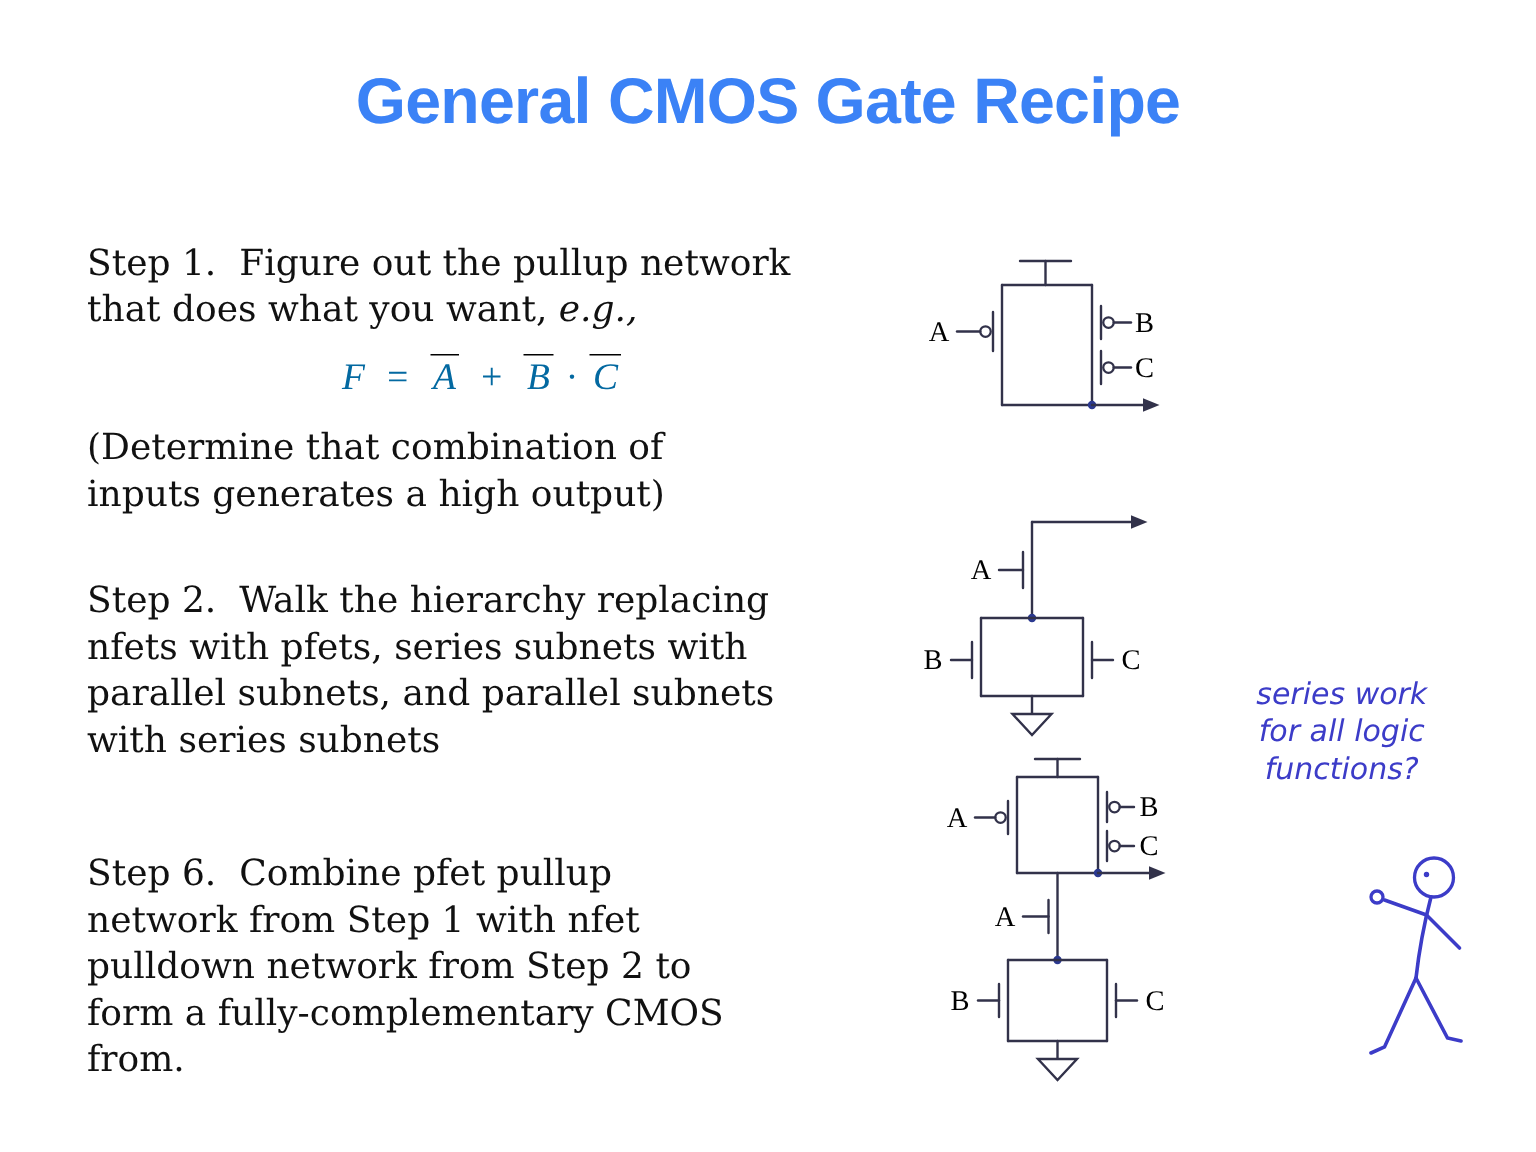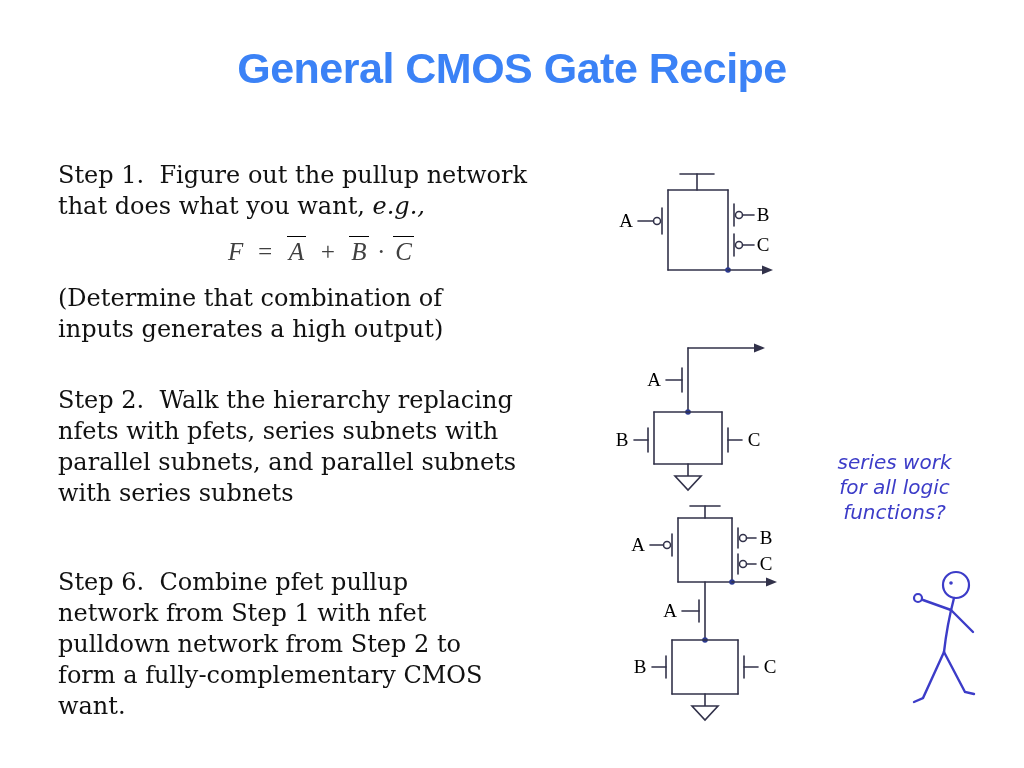--- a/index.html
+++ b/index.html
@@ -15,21 +15,21 @@
   }
   .para { position:absolute; font-size:24px; }
   .para .line { white-space:pre; line-height:31px; }
   .it { font-style:italic;text-align:center; }
   .step1 { top:160px; left:58px; }
   .note  { top:283px; left:58px; }
   .step2 { top:385px; left:58px; }
   .step3 { top:567px; left:58px; }
   .formula {
     position:absolute; top:236px; left:228px;
-    font-family:"Liberation Serif", serif; font-style:italic; font-size:25px; color:#404040;
+    font-family:"Liberation Serif", serif; font-style:italic; font-size:25px; color:#0369a1;
   }
   .formula span { display:inline-block; line-height:1.05; }
   .formula .op { margin:0 7px; }
   .formula .dotop { margin:0 3px; }
   .ov { border-top:1.7px solid #000; padding:2px 2px 0 2px; }
   .ckt { position:absolute; }
   .ckt .w   { stroke:#32324a; stroke-width:1.6; fill:none; stroke-linecap:round; }
   .ckt .bub { stroke:#32324a; stroke-width:1.5; fill:#ffffff; }
   .ckt .dot { fill:#2b3990; stroke:none; }
   .ckt .ah  { fill:#32324a; stroke:none; }
@@ -78,21 +78,21 @@
     <div class="line">nfets with pfets, series subnets with</div>
     <div class="line">parallel subnets, and parallel subnets</div>
     <div class="line">with series subnets</div>
   </div>
 
   <div class="para step3">
     <div class="line">Step 6.  Combine pfet pullup</div>
     <div class="line">network from Step 1 with nfet</div>
     <div class="line">pulldown network from Step 2 to</div>
     <div class="line">form a fully-complementary CMOS</div>
-    <div class="line">want.</div>
+    <div class="line">from.</div>
   </div>
 
   <svg class="ckt" style="top:166px; left:610px;" width="175" height="130" viewBox="0 0 175 130">
     <g>
       <line class="w" x1="70" y1="8" x2="104" y2="8"></line>
       <line class="w" x1="87" y1="8" x2="87" y2="24"></line>
     </g>
     <line class="w" x1="58" y1="24" x2="118" y2="24"></line>
     <line class="w" x1="58" y1="24" x2="58" y2="104"></line>
     <g>

